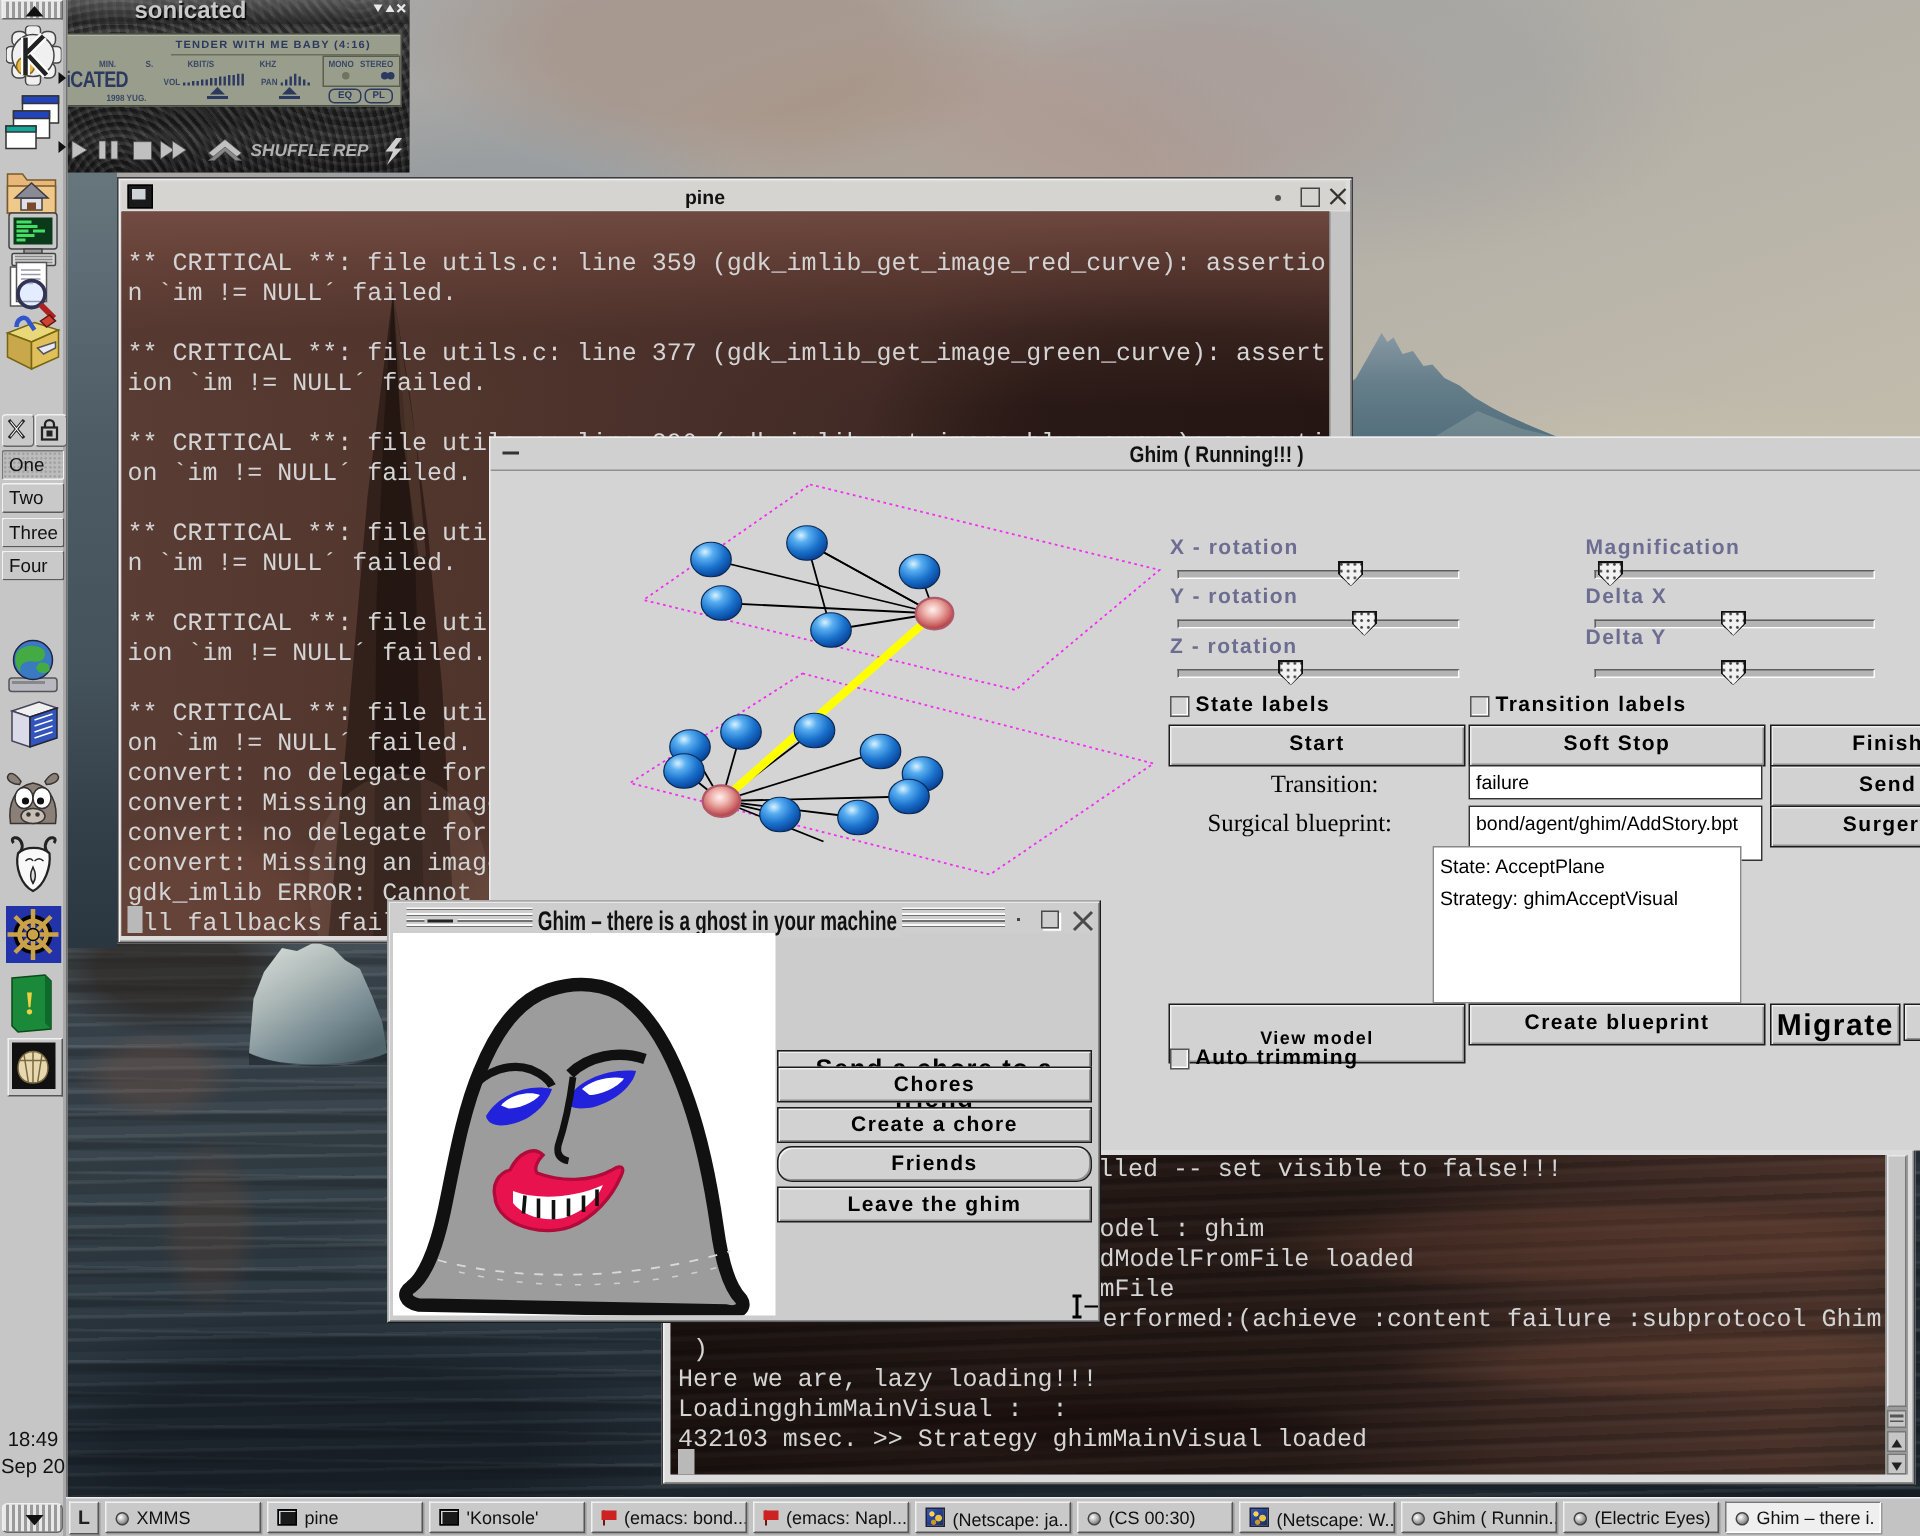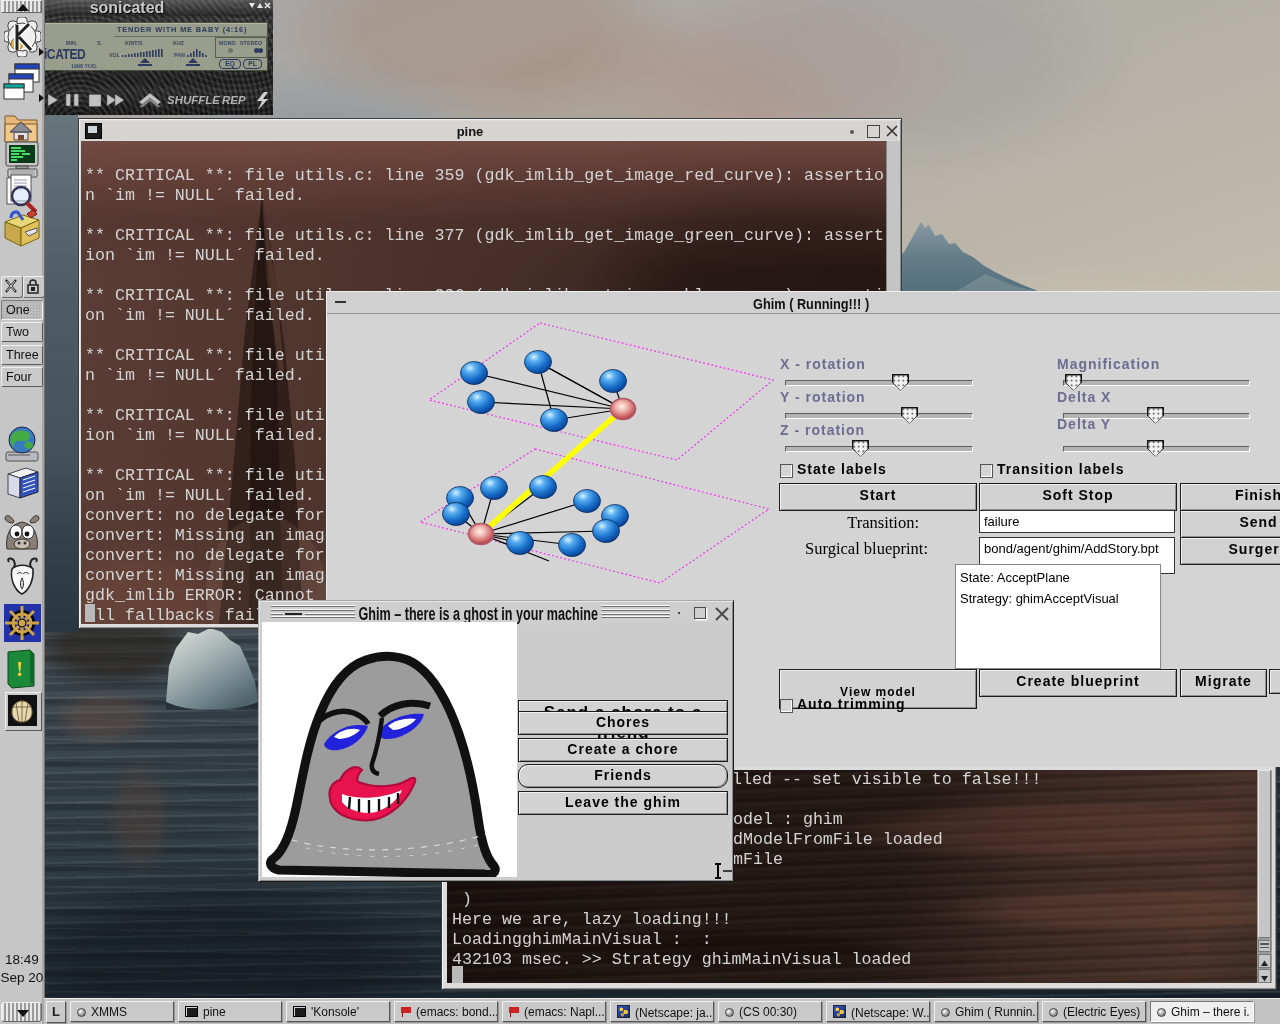--- a/index.html
+++ b/index.html
@@ -80,20 +80,21 @@
     <div class="abs" style="left:0;top:0;width:100%;height:100%;background:
       radial-gradient(300px 40px at 620px 60px,rgba(130,80,60,0.25) 0 50%,rgba(0,0,0,0) 80%),
       radial-gradient(280px 30px at 700px 140px,rgba(140,90,66,0.22) 0 50%,rgba(0,0,0,0) 80%),
       radial-gradient(230px 26px at 280px 180px,rgba(20,10,8,0.5) 0 50%,rgba(0,0,0,0) 80%),
       repeating-linear-gradient(178deg,rgba(0,0,0,0.16) 0 3px,rgba(255,255,255,0.025) 5px 7px,rgba(0,0,0,0) 8px 13px),
       linear-gradient(100deg,rgba(8,5,4,0.5) 0%,rgba(8,5,4,0.25) 45%,rgba(0,0,0,0) 70%);"></div>
     <div class="mono abs" style="left:285px;top:0px;">lled -- set visible to false!!!</div>
     <div class="mono abs" style="left:286px;top:40px;">odel : ghim
 dModelFromFile loaded
 mFile</div>
+    <div class="mono abs" style="left:288px;top:100px;">erformed:(achieve :content failure :subprotocol Ghim</div>
     <div class="mono abs" style="left:5px;top:120px;"> )
 Here we are, lazy loading!!!
 LoadingghimMainVisual :  :
 432103 msec. &gt;&gt; Strategy ghimMainVisual loaded</div>
     <div class="abs" style="left:5px;top:196px;width:11px;height:19px;background:#b9b9b9;"></div>
   </div>
   <div id="conscroll" class="abs" style="left:1257px;top:770px;width:15px;height:213px;background:#9a9a9a;">
     <div class="abs" style="left:1px;top:0px;width:13px;height:168px;background:#c6c6c6;border:1px solid;border-color:#e8e8e8 #777 #777 #e8e8e8;box-sizing:border-box;"></div>
     <div class="abs" style="left:1px;top:170px;width:13px;height:12px;background:#c6c6c6;border:1px solid #777;box-sizing:border-box;">
         <div style="margin:2px 1px;height:1.5px;background:#555"></div>
@@ -251,21 +252,21 @@
     <div class="btn abs" style="left:853px;top:191px;width:155px;height:23px;font-size:14px;padding-top:3px;">Finish</div>
     <div class="serif abs" style="left:450px;top:221px;width:142px;text-align:right;">Transition:</div>
     <div class="field abs" style="left:652px;top:218px;width:196px;height:23px;">failure</div>
     <div class="btn abs" style="left:853px;top:218px;width:155px;height:23px;font-size:14px;padding-top:3px;">Send</div>
     <div class="serif abs" style="left:437px;top:247px;width:164px;text-align:right;">Surgical blueprint:</div>
     <div class="field abs" style="left:652px;top:245px;width:196px;height:37px;">bond/agent/ghim/AddStory.bpt</div>
     <div class="btn abs" style="left:853px;top:245px;width:155px;height:23px;font-size:14px;padding-top:3px;">Surgery</div>
     <div class="abs" style="left:628px;top:272px;width:200px;height:101px;background:#fff;border:1px solid #888;font-size:13px;color:#000;line-height:21px;padding:2px 0 0 4px;">State: AcceptPlane<br>Strategy: ghimAcceptVisual</div>
     <div class="btn abs" style="left:452px;top:377px;width:196px;height:23px;font-size:12px;padding-top:15px;">View model</div>
     <div class="btn abs" style="left:652px;top:377px;width:196px;height:23px;font-size:14px;padding-top:3px;">Create blueprint</div>
-    <div class="btn abs" style="left:853px;top:377px;width:85px;height:23px;font-size:14px;padding-top:3px;">Migrate</div>
+    <div class="btn abs" style="left:853px;top:377px;width:85px;height:23px;font-size:20px;padding-top:3px;">Migrate</div>
     <div class="btn abs" style="left:942px;top:377px;width:66px;height:23px;"></div>
     <div class="cbox abs" style="left:453px;top:407px;"></div>
     <div class="clbl abs" style="left:470px;top:404px;">Auto trimming</div>
   </div>
 
   <div id="ghostwin" class="abs" style="left:258px;top:600px;width:474px;height:280px;background:#cccccc;border:1px solid;border-color:#a8a8a8 #1a1a1a #1a1a1a #a8a8a8;box-shadow:inset 1px 1px 0 #e8e8e8, inset -1px -1px 0 #8a8a8a;">
     <div class="abs" style="left:2px;top:2px;width:468px;height:19px;background:#cecece;">
       <div class="abs glines" style="left:10px;top:2px;width:88px;height:15px;"></div>
       <div class="abs glines" style="left:334px;top:2px;width:75px;height:15px;"></div>
       <div class="abs" style="left:22px;top:8px;width:22px;height:5px;background:#cecece;"></div>

